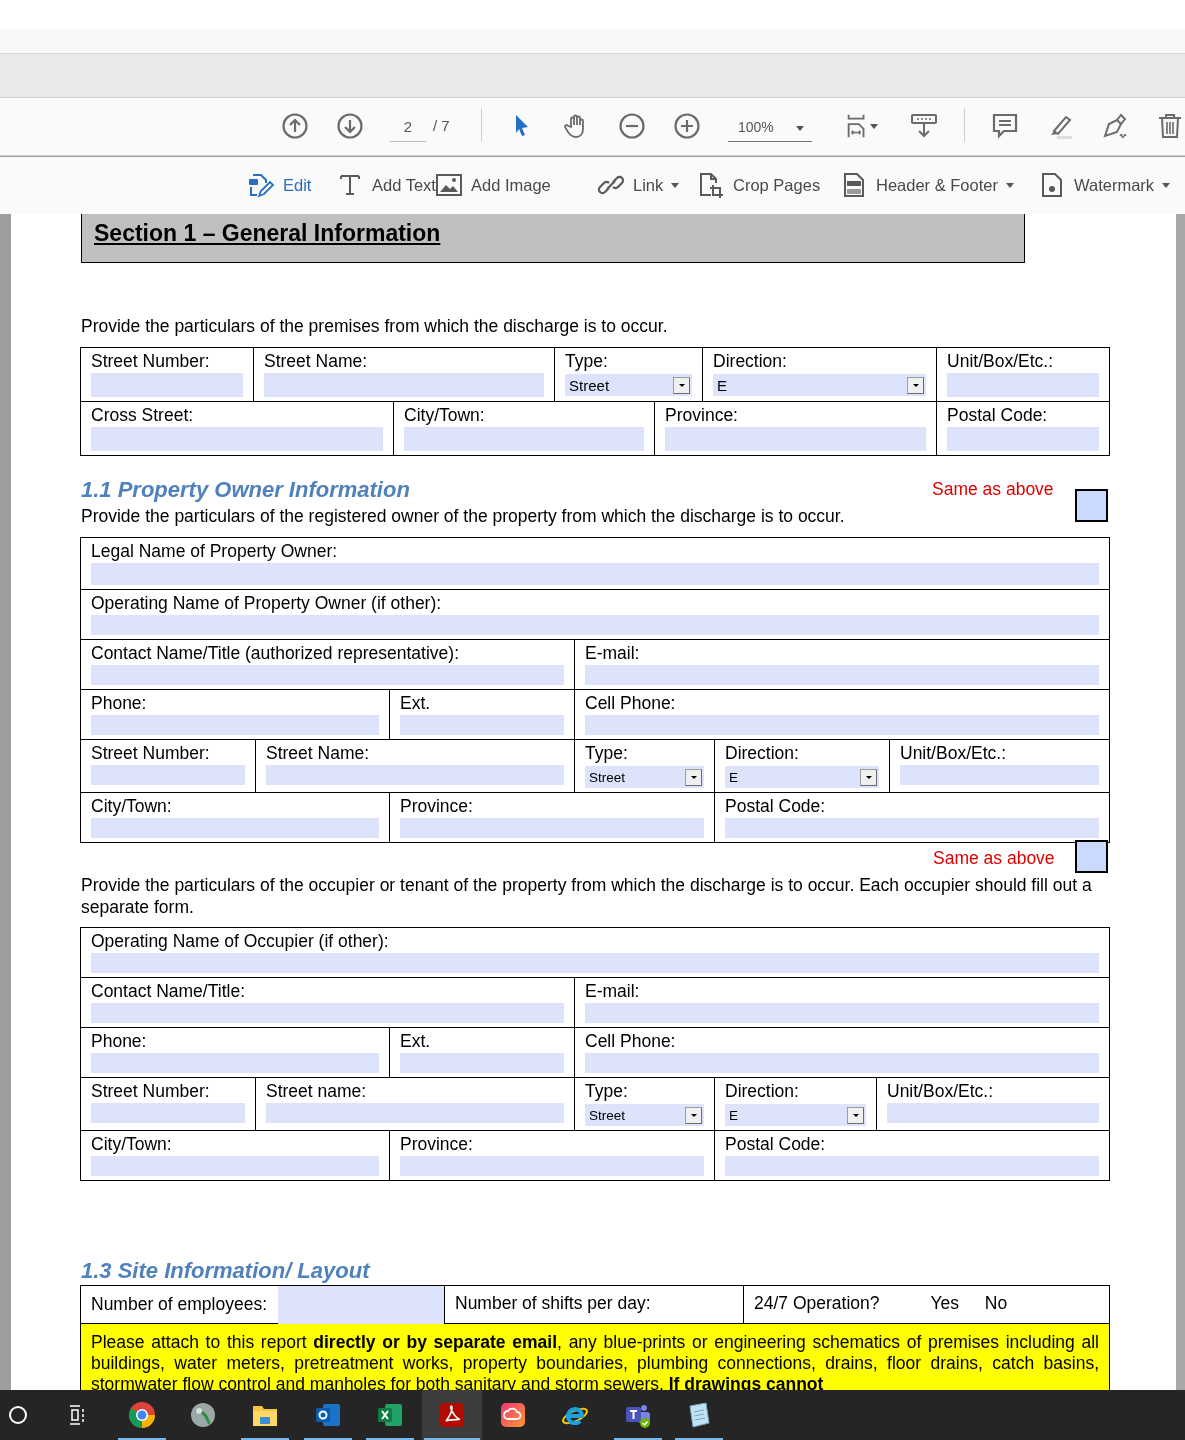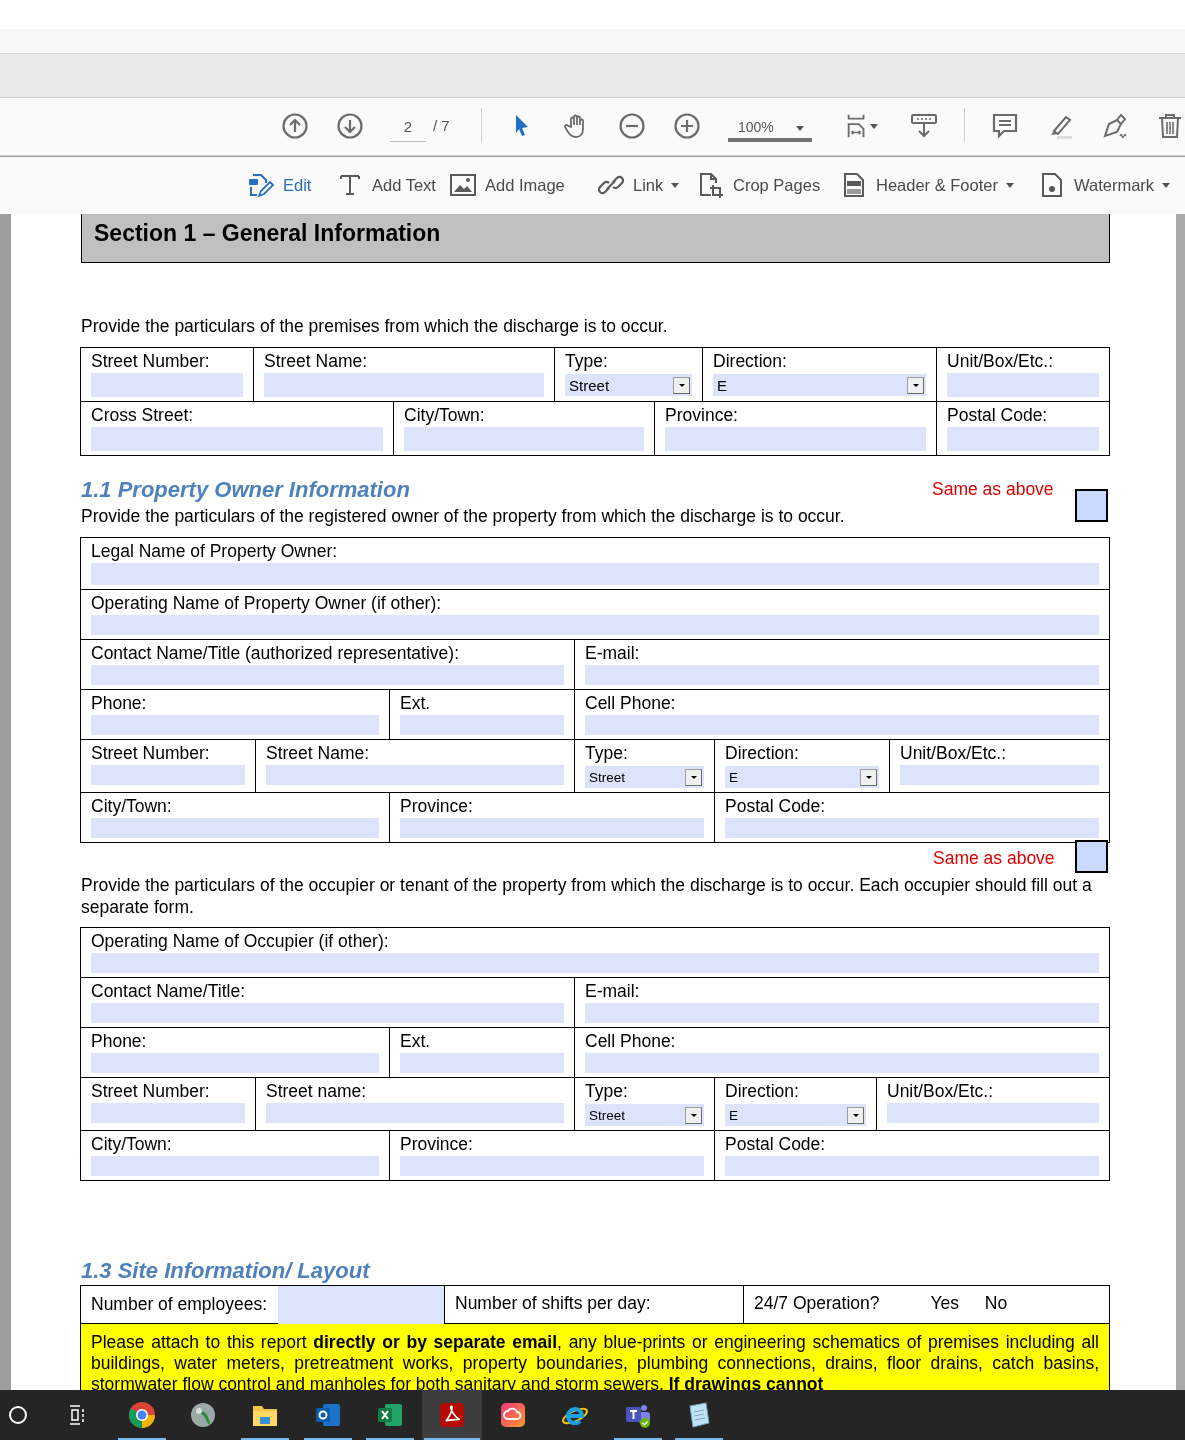--- a/index.html
+++ b/index.html
@@ -7,31 +7,31 @@
   .topbar { position: absolute; left: 0; top: 0; width: 1185px; height: 29px; background: #ffffff; }
   .tabbar { position: absolute; left: 0; top: 29px; width: 1185px; height: 25px; background: #f8f8f8; border-bottom: 1px solid #d6d6d6; }
   .menubar { position: absolute; left: 0; top: 54px; width: 1185px; height: 44px; background: #e9e9e9; border-bottom: 1px solid #d0d0d0; }
   .toolbar1 { position: absolute; left: 0; top: 98px; width: 1185px; height: 58px; background: #fafafa; border-bottom: 1px solid #d0d0d0; }
   .toolbar2 { position: absolute; left: 0; top: 157px; width: 1185px; height: 57px; background: #fafafa; }
   .tb-btn { position: absolute; top: 12px; width: 32px; height: 32px; display: flex; align-items: center; justify-content: center; cursor: pointer; }
   .tb-btn svg { width: 28px; height: 28px; }
   .page-input { position: absolute; left: 390px; top: 16px; width: 36px; height: 28px; border-bottom: 1px solid #bdbdbd; font-size: 15px; color: #555; text-align: center; line-height: 26px; }
   .page-total { position: absolute; left: 433px; top: 19px; font-size: 15px; color: #555; }
   .vsep { position: absolute; top: 10px; width: 1px; height: 34px; background: #cfcfcf; }
-  .zoom-box { position: absolute; left: 728px; top: 16px; width: 84px; height: 28px; border-bottom: 4px solid #737373; font-size: 14px; color: #555; line-height: 26px; padding-left: 10px; }
+  .zoom-box { position: absolute; left: 728px; top: 16px; width: 84px; height: 28px; border-bottom: 1px solid #737373; font-size: 14px; color: #555; line-height: 26px; padding-left: 10px; }
   .caret { display: inline-block; width: 0; height: 0; border-left: 4px solid transparent; border-right: 4px solid transparent; border-top: 5px solid #555; vertical-align: middle; }
   .tool2 { position: absolute; top: 14px; height: 28px; display: flex; align-items: center; gap: 8px; font-size: 16.5px; color: #4a4a4a; cursor: pointer; white-space: nowrap; }
   .tool2 svg { width: 28px; height: 28px; }
   .tool2.blue { color: #2a6ebf; }
 
   .viewer { position: absolute; left: 0; top: 214px; width: 1185px; height: 1176px; background: #9e9e9e; overflow: hidden; }
   .page { position: absolute; left: 11px; top: 0; width: 1165px; height: 1200px; background: #ffffff; }
   .scrollbar { position: absolute; left: 1176px; top: 214px; width: 9px; height: 1176px; background: #a8a8a8; }
 
-  .sec-title { position: absolute; left: 70px; top: 0px; width: 1029px; height: 49px; background: #c0c0c0; border: 1px solid #000; border-top: none; font-weight: bold; font-size: 23px; padding: 6px 12px; color: #000; }
+  .sec-title { position: absolute; left: 70px; top: 0px; width: 944px; height: 49px; background: #c0c0c0; border: 1px solid #000; border-top: none; font-weight: bold; font-size: 23px; padding: 6px 12px; color: #000; text-decoration: underline; }
   .h2 { position: absolute; font-style: italic; font-weight: bold; color: #4f81bd; font-size: 22px; }
   .desc { position: absolute; font-size: 17.5px; color: #000; line-height: 22px; }
   .same { position: absolute; color: #e00000; font-size: 17.5px; }
   .chk { position: absolute; width: 33px; height: 33px; border: 2px solid #000; background: #ccd9ff; cursor: pointer; }
 
   table.form { position: absolute; border-collapse: collapse; table-layout: fixed; }
   table.form td { border: 1px solid #000; vertical-align: top; padding: 2px 10px 4px 10px; font-size: 17.5px; color: #000; }
   .lbl { display: block; height: 22px; line-height: 22px; white-space: nowrap; overflow: hidden; }
   .fld { display: block; height: 24px; background: #dce3fb; margin-top: 1px; }
   .sel { display: flex; height: 22px; background: #dce3fb; margin-top: 2px; font-size: 15px; align-items: center; padding-left: 4px; justify-content: space-between; cursor: pointer; }
@@ -149,21 +149,21 @@
         <path d="M12 25l2-5 9-9 3 3-9 9z" fill="none" stroke="#2a6ebf" stroke-width="1.8"></path>
       </svg>
     <span>Edit</span>
   </div>
   <div class="tool2" style="left:336px">
     <svg viewBox="0 0 28 28">
         <path d="M5 5h18M5 5v3M23 5v3M14 5v18M10 23h8" fill="none" stroke="#5a5a5a" stroke-width="2"></path>
       </svg>
     <span>Add Text</span>
   </div>
-  <div class="tool2" style="left:449px">
+  <div class="tool2" style="left:435px">
     <svg viewBox="0 0 28 28">
         <rect x="2" y="4" width="24" height="20" fill="none" stroke="#5a5a5a" stroke-width="2"></rect>
         <path d="M5 21l6-7 4 4 3-3 5 6z" fill="#5a5a5a"></path>
         <circle cx="19" cy="9" r="2" fill="#5a5a5a"></circle>
       </svg>
     <span>Add Image</span>
   </div>
   <div class="tool2" style="left:597px">
     <svg viewBox="0 0 28 28">
         <path d="M12 17l-4 4a3.5 3.5 0 01-5-5l4-4a3.5 3.5 0 015 0M16 11l4-4a3.5 3.5 0 015 5l-4 4a3.5 3.5 0 01-5 0M10 18l8-8" fill="none" stroke="#5a5a5a" stroke-width="2.2"></path>

